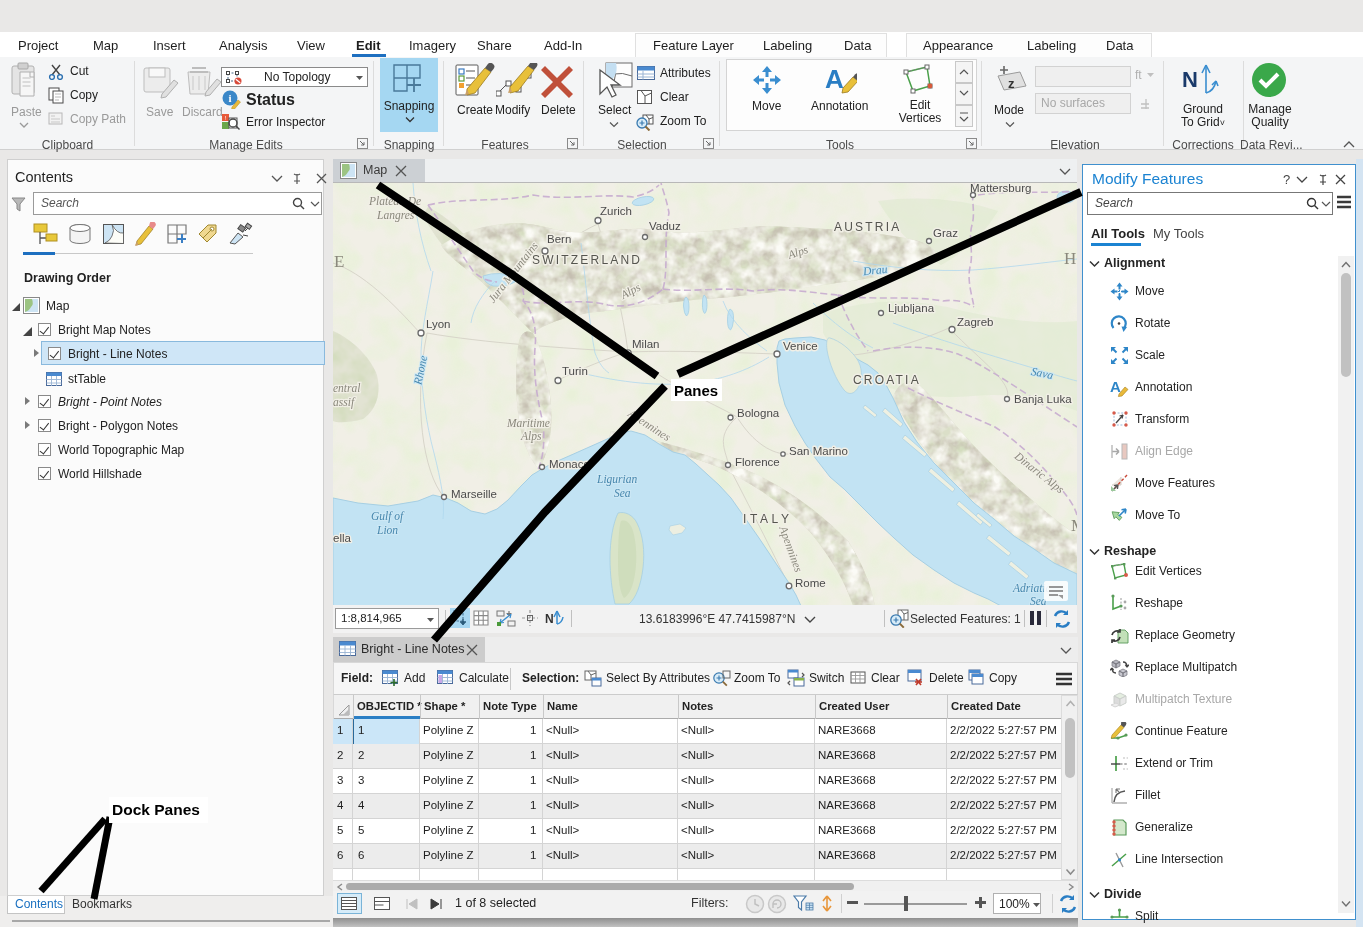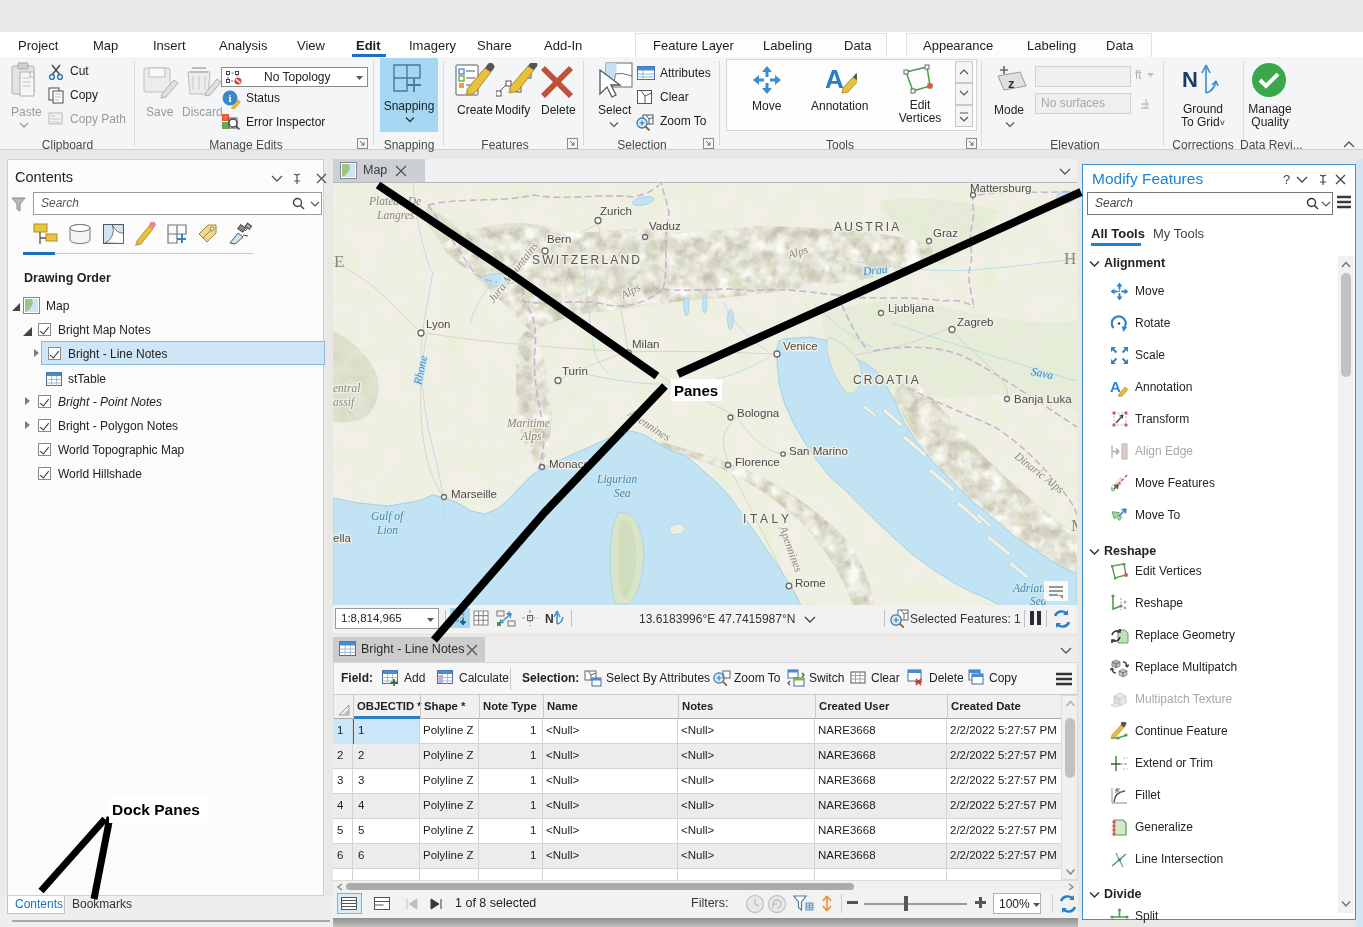--- a/index.html
+++ b/index.html
@@ -158,21 +158,21 @@
     <div class="abs" style="left:26px;top:2px;font-size:12px;margin-left:16px;">No Topology</div>
     <svg class="abs" style="left:133px;top:7px" width="10" height="7">
         <path d="M1 1 l3.5 4 l3.5 -4" fill="#555"></path>
       </svg>
   </div>
   <svg class="abs" style="left:222px;top:33px" width="19" height="19">
     <circle cx="8" cy="8" r="7.5" fill="#3a87c8"></circle>
     <text x="8" y="12" font-size="11" font-weight="bold" fill="#fff" text-anchor="middle" font-family="Liberation Serif">i</text>
     <path d="M10 17 L16 10 l2.5 2 L12.5 19 l-3 0.5 z" fill="#e8b93a" stroke="#b08a20" stroke-width="0.5"></path>
   </svg>
-  <div class="abs" style="left:246px;top:34px;font-size:12px;">Status</div>
+  <div class="abs" style="left:246px;top:34px;font-size:16px;font-weight:bold;">Status</div>
   <svg class="abs" style="left:221px;top:56px" width="20" height="18">
     <rect x="1" y="1" width="7" height="7" fill="#e85a3a"></rect>
     <rect x="1" y="9" width="7" height="7" fill="#6aa84a"></rect>
     <rect x="8" y="5" width="8" height="10" fill="#fff" stroke="#555"></rect>
     <circle cx="12" cy="10" r="4" fill="none" stroke="#444" stroke-width="1.3"></circle>
     <path d="M15 13 l3.5 3.5" stroke="#444" stroke-width="1.4"></path>
     <text x="4.5" y="7" font-size="6" fill="#fff" text-anchor="middle">!</text>
   </svg>
   <div class="abs" style="left:246px;top:58px;font-size:12px;">Error Inspector</div>
   <div class="glabel" style="left:190px;width:112px;">Manage Edits</div>

